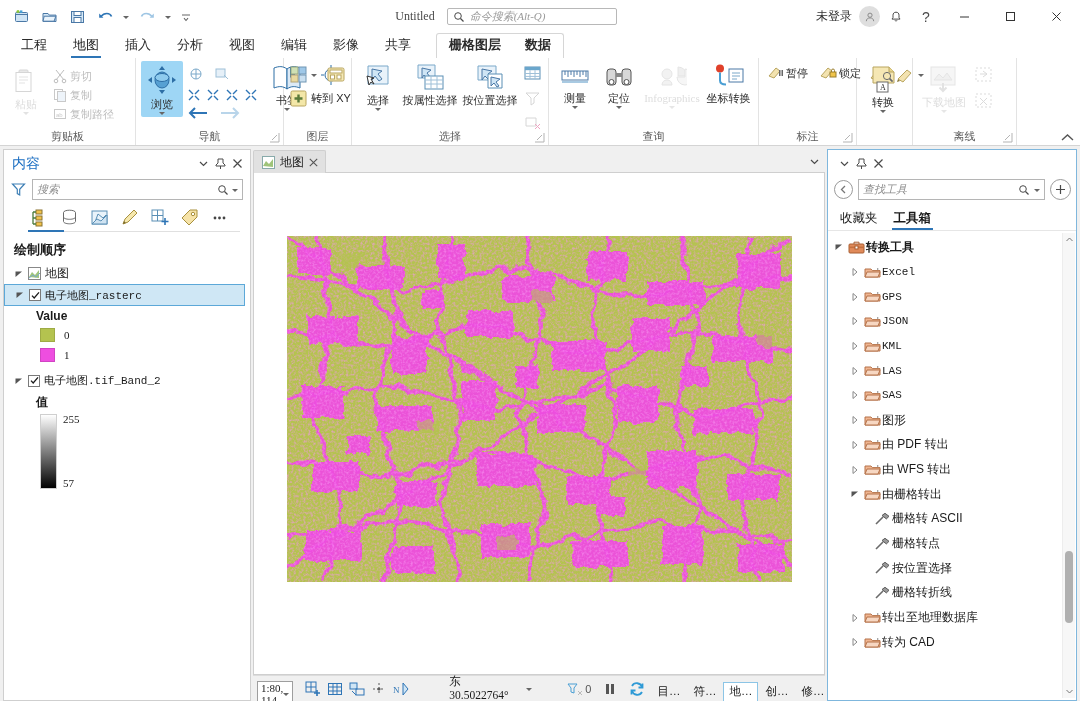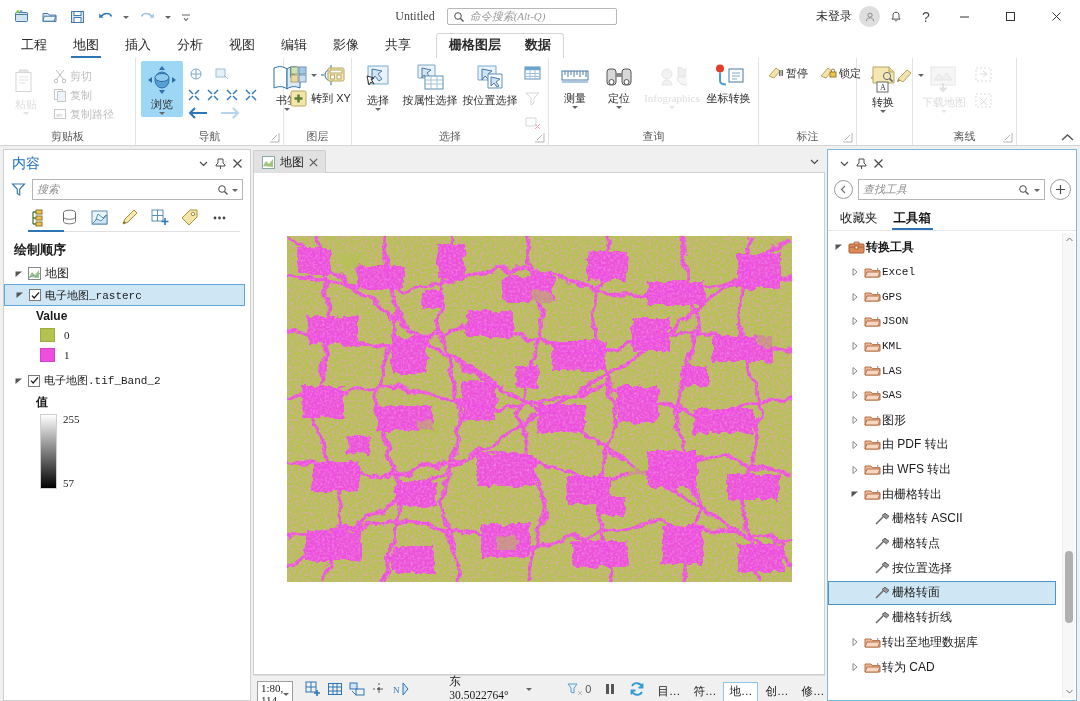--- a/index.html
+++ b/index.html
@@ -1197,29 +1197,20 @@
         <div class="tree-row" style="padding-left:44px">
           <span class="tree-ic">
               <svg width="16" height="14" viewBox="0 0 16 14">
                 <path d="M2 12l7-7" stroke="#6a6a6a" stroke-width="1.6"></path>
                 <path d="M8 3.5l3-2.2 4 3-2.6 2.6z" fill="#9a9a9a" stroke="#5a5a5a"></path>
               </svg>
             </span>
           <span class="tree-lbl">按位置选择</span>
         </div>
 
-        <div class="tree-row sel" style="padding-left:43px;margin-right:20px">
-          <span class="tree-ic">
-              <svg width="16" height="14" viewBox="0 0 16 14">
-                <path d="M2 12l7-7" stroke="#6a6a6a" stroke-width="1.6"></path>
-                <path d="M8 3.5l3-2.2 4 3-2.6 2.6z" fill="#9a9a9a" stroke="#5a5a5a"></path>
-              </svg>
-            </span>
-          <span class="tree-lbl">栅格转面</span>
-        </div>
 
         <div class="tree-row" style="padding-left:44px">
           <span class="tree-ic">
               <svg width="16" height="14" viewBox="0 0 16 14">
                 <path d="M2 12l7-7" stroke="#6a6a6a" stroke-width="1.6"></path>
                 <path d="M8 3.5l3-2.2 4 3-2.6 2.6z" fill="#9a9a9a" stroke="#5a5a5a"></path>
               </svg>
             </span>
           <span class="tree-lbl">栅格转折线</span>
         </div>

